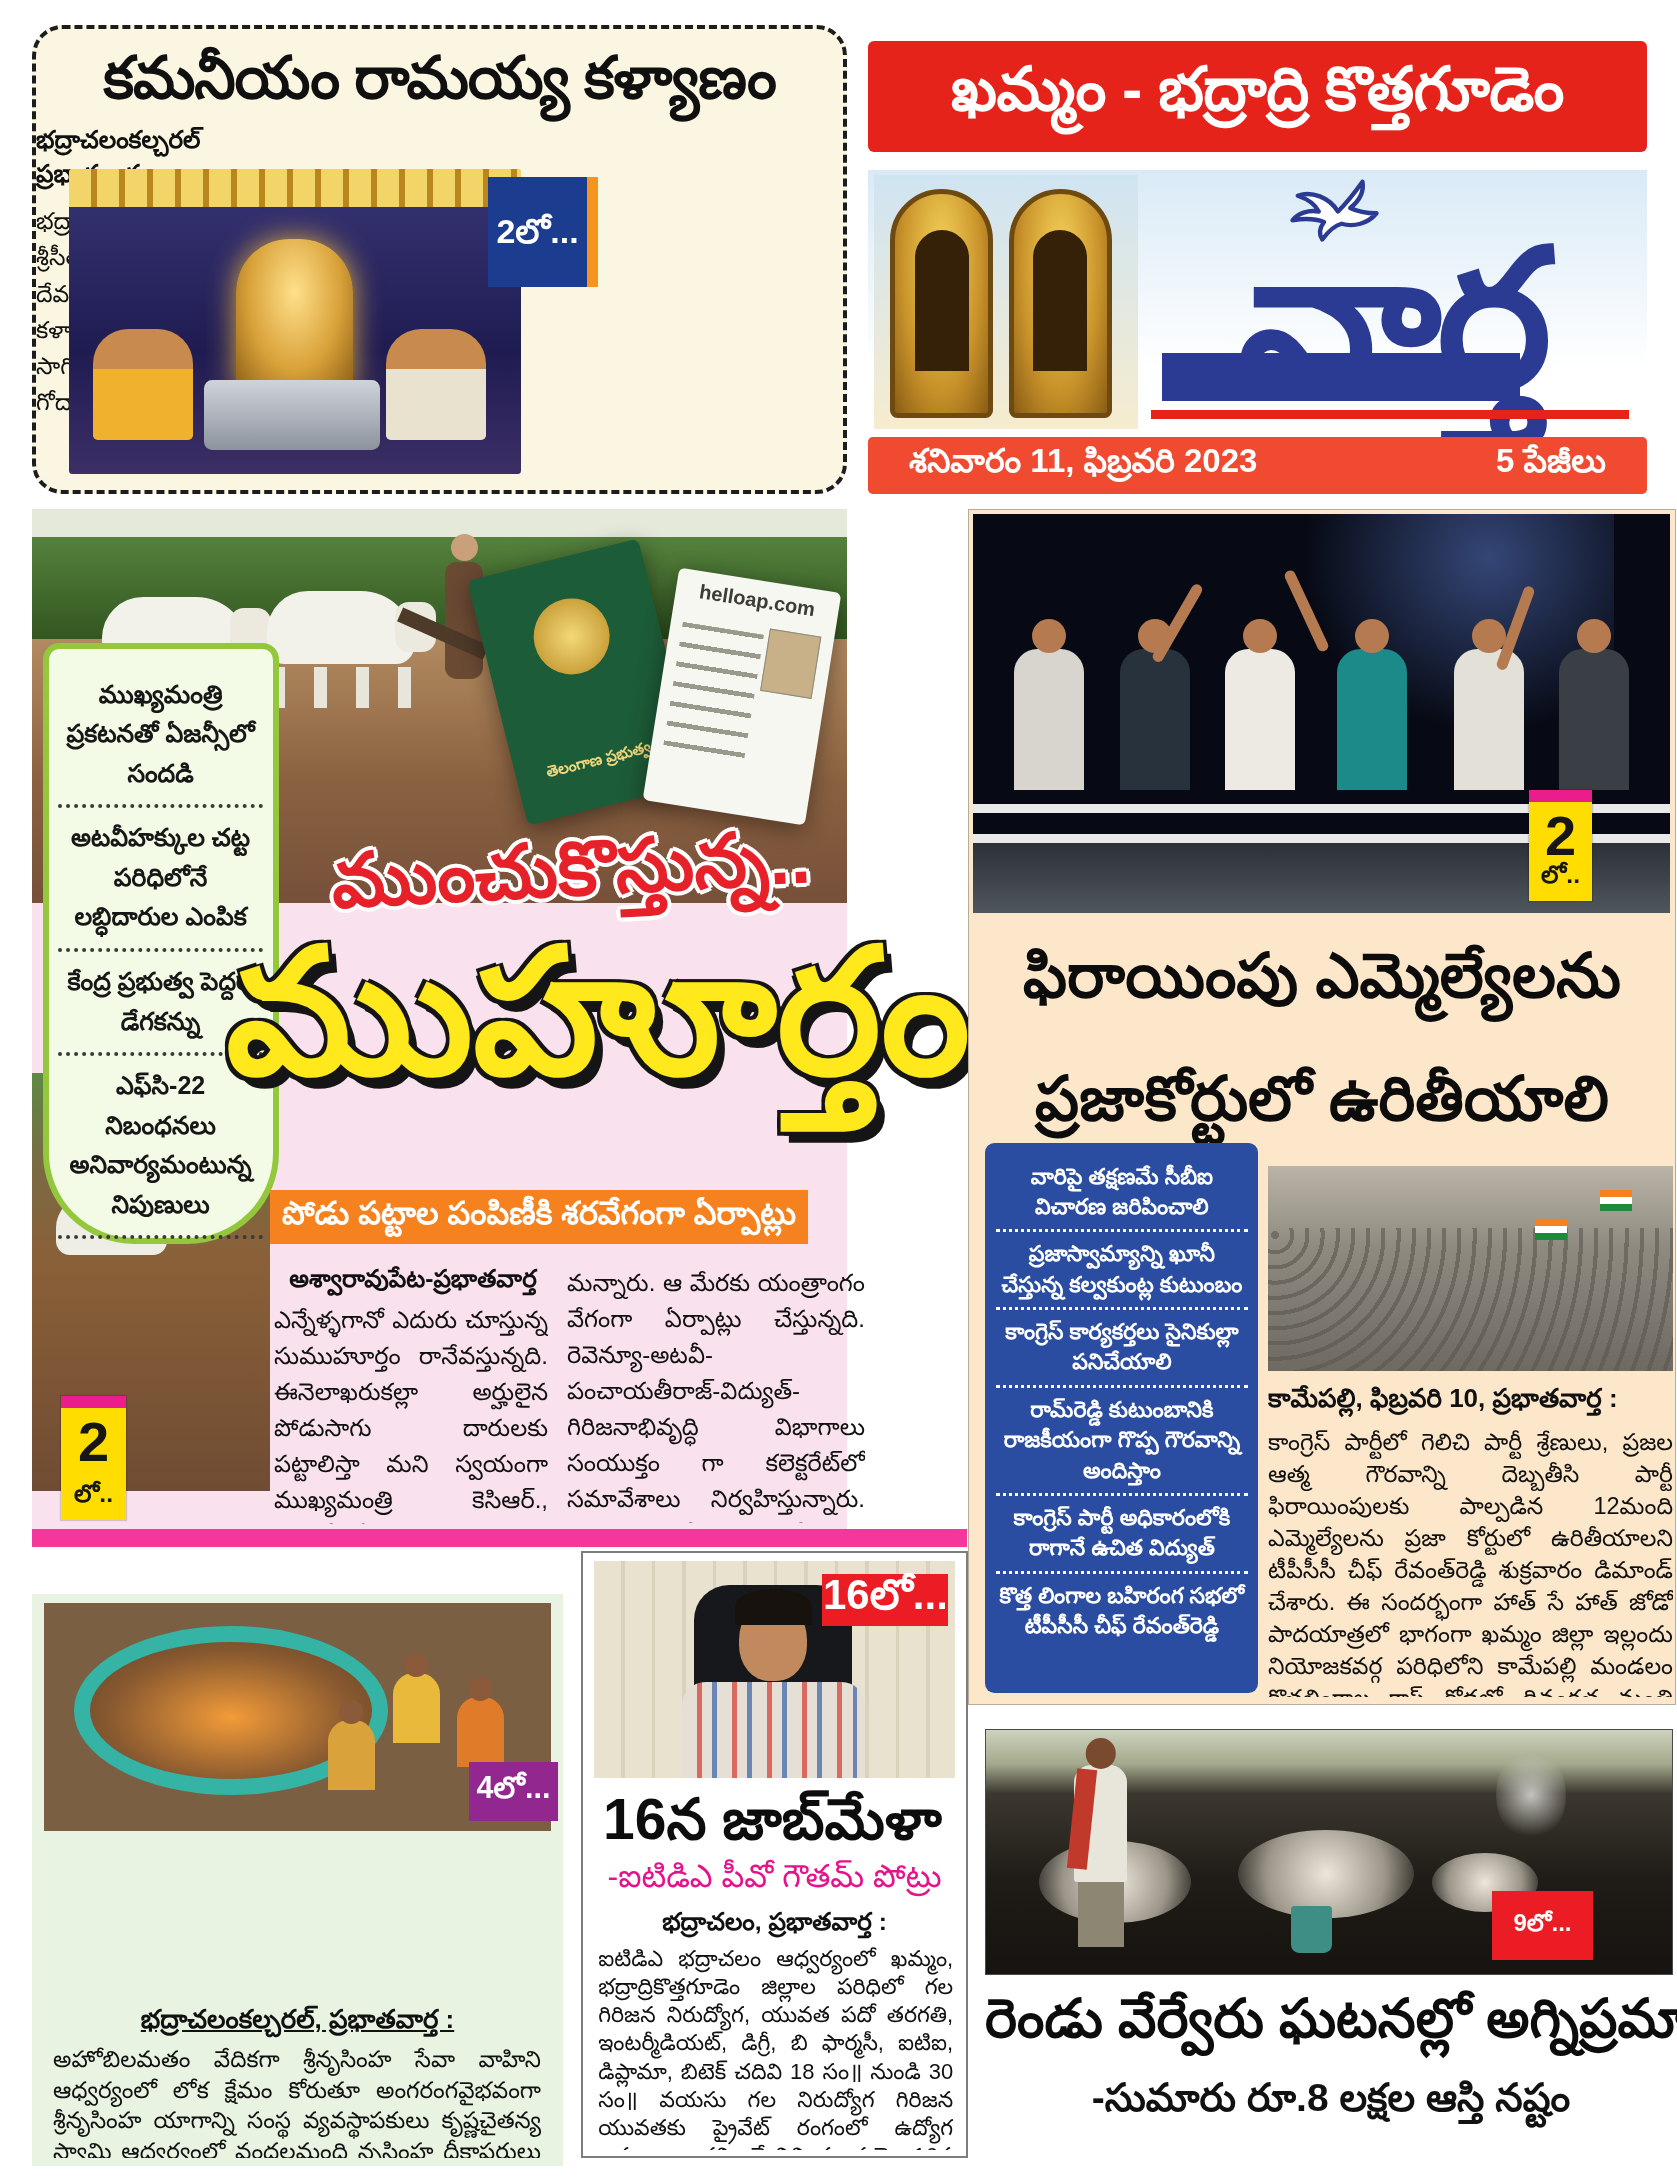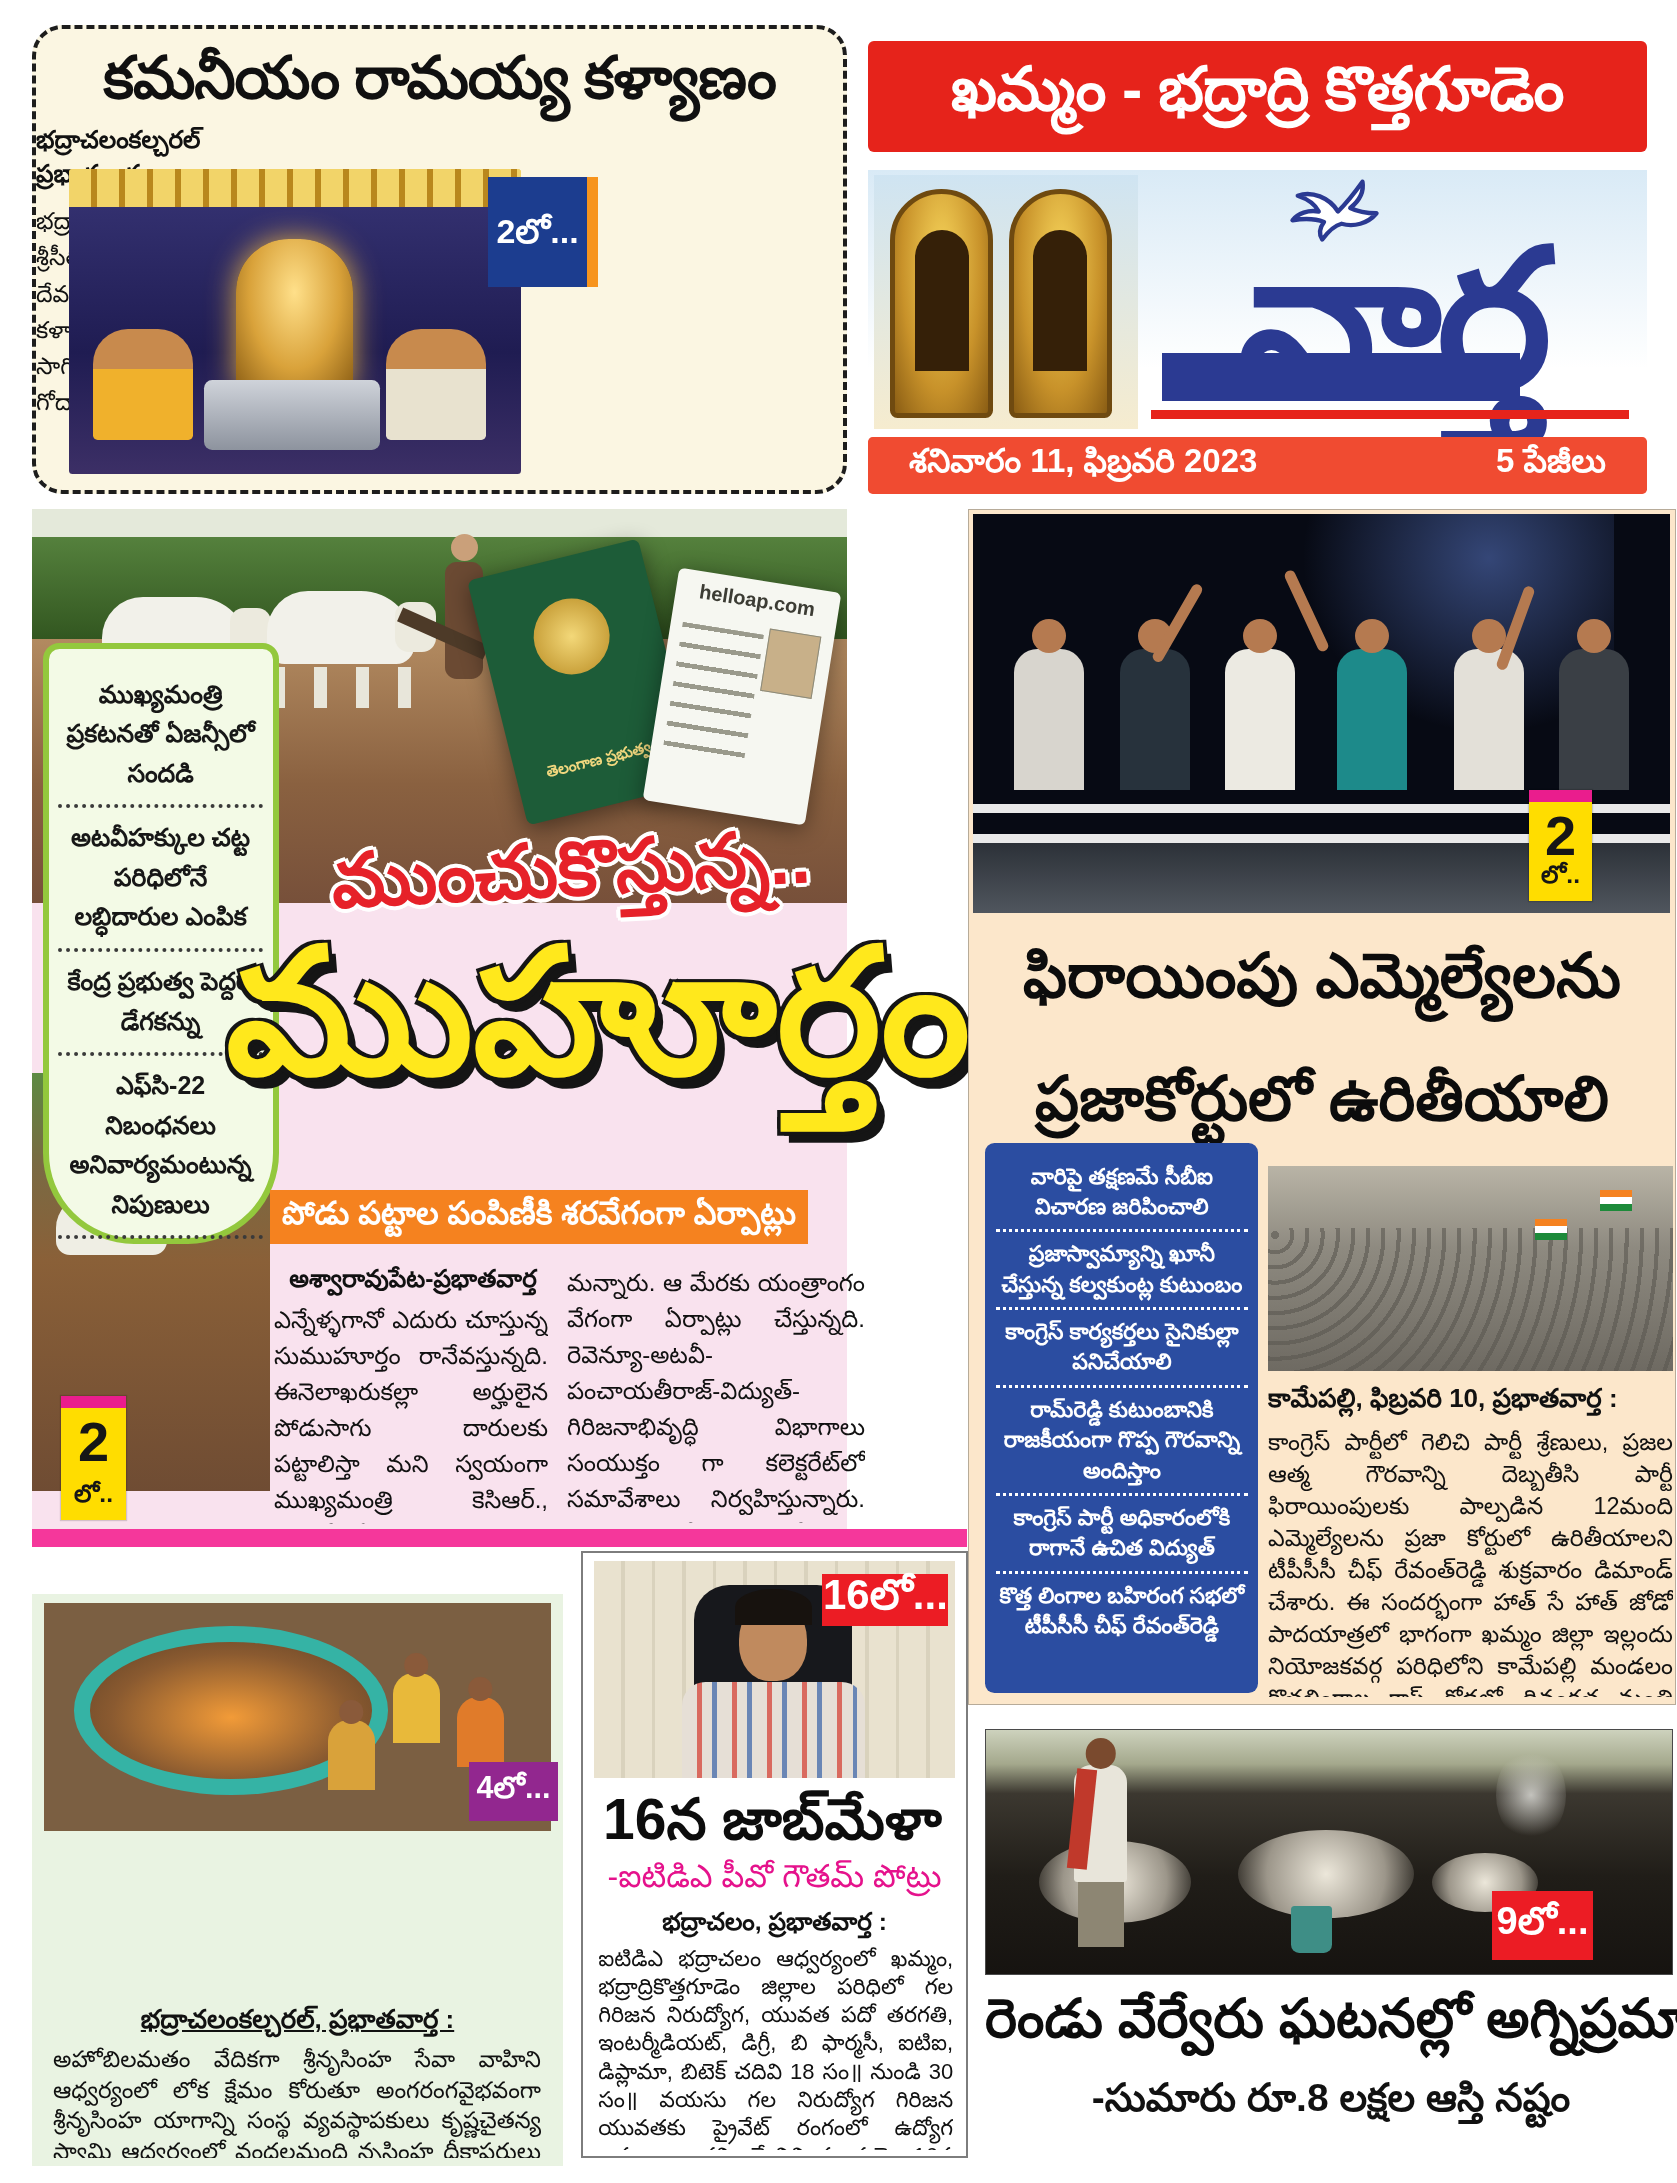--- a/index.html
+++ b/index.html
@@ -186,21 +186,21 @@
   .ash.a1{left:53px;top:111px;width:152px;height:82px;}
   .ash.a2{left:252px;top:100px;width:176px;height:88px;}
   .ash.a3{left:446px;top:123px;width:106px;height:59px;}
   .smoke{position:absolute;right:106px;top:17.6px;width:70px;height:94px;border-radius:50%;
     background:radial-gradient(circle,rgba(230,230,225,.8),transparent 70%);}
   .fp-man{position:absolute;left:88px;top:35px;width:53px;height:117px;background:#e8e5da;border-radius:17.6px 17.6px 3.5px 3.5px;}
   .fp-man:before{content:"";position:absolute;left:50%;top:-27px;transform:translateX(-50%);width:30.5px;height:30.5px;border-radius:50%;background:#7a4a2e;}
   .fp-man:after{content:"";position:absolute;left:3.5px;top:117px;width:46px;height:65px;background:#8d8673;}
   .fp-scarf{position:absolute;left:86px;top:39px;width:20px;height:100px;background:#c0392b;transform:rotate(6deg);}
   .bucket{position:absolute;left:305px;top:176px;width:41px;height:47px;background:#3e8e86;border-radius:3.5px 3.5px 8.2px 8.2px;}
-  .br-9{right:79px;bottom:14px;width:101px;height:69px;font-size:38px;}
+  .br-9{right:79px;bottom:14px;width:101px;height:69px;font-size:24px;}
   .fire-head{left:0;top:258px;width:100%;text-align:center;font-size:54px;font-weight:800;color:#0c0c0c;white-space:nowrap;}
   .fire-sub{left:0;top:347px;width:100%;text-align:center;font-size:39px;font-weight:800;color:#111;white-space:nowrap;}
 </style>
 </head>
 <body>
 
 <div class="page">
 
   <section class="abs box-kalyanam">
     <h1 class="kalyanam-headline">కమనీయం రామయ్య కళ్యాణం</h1>

